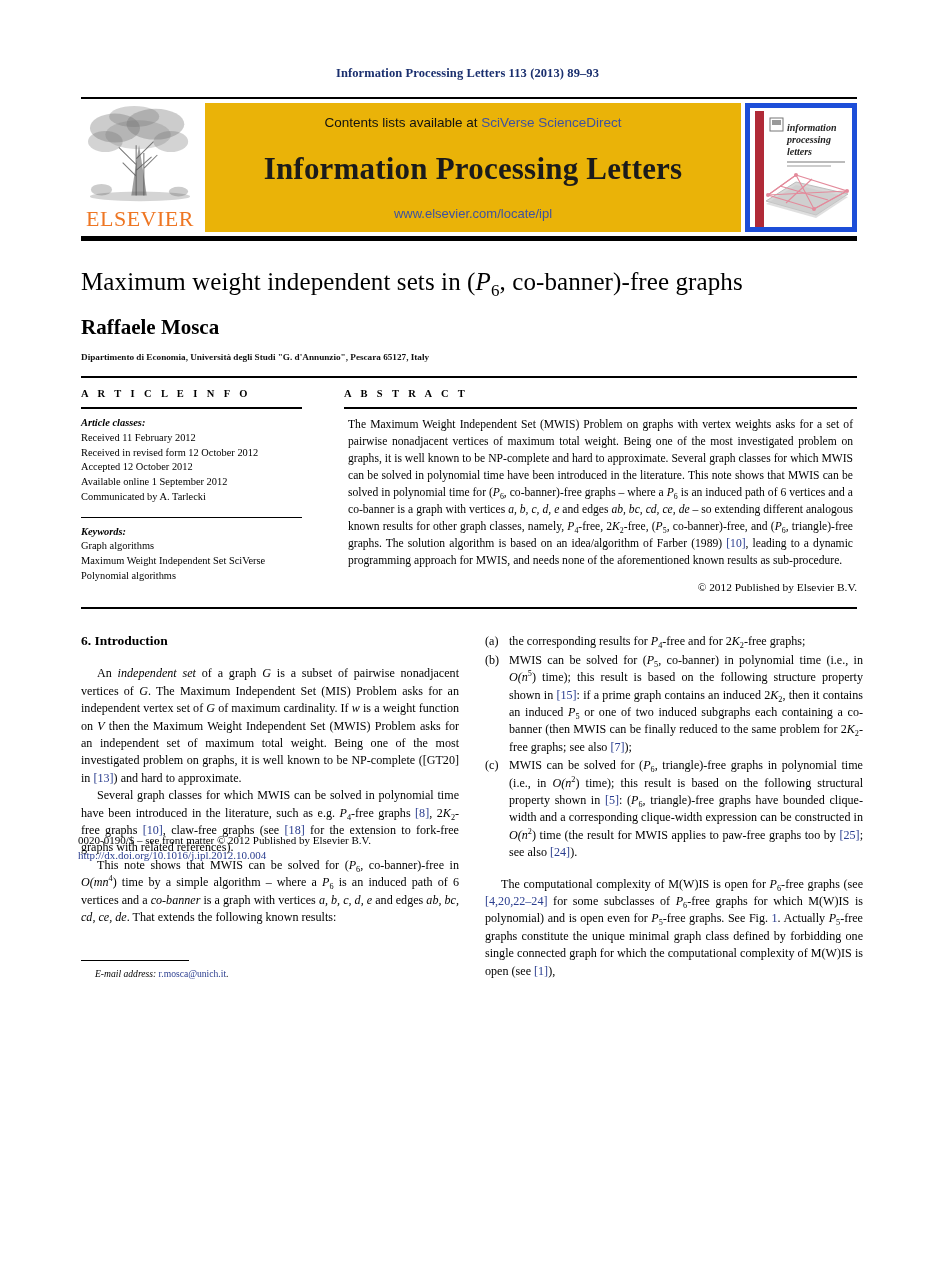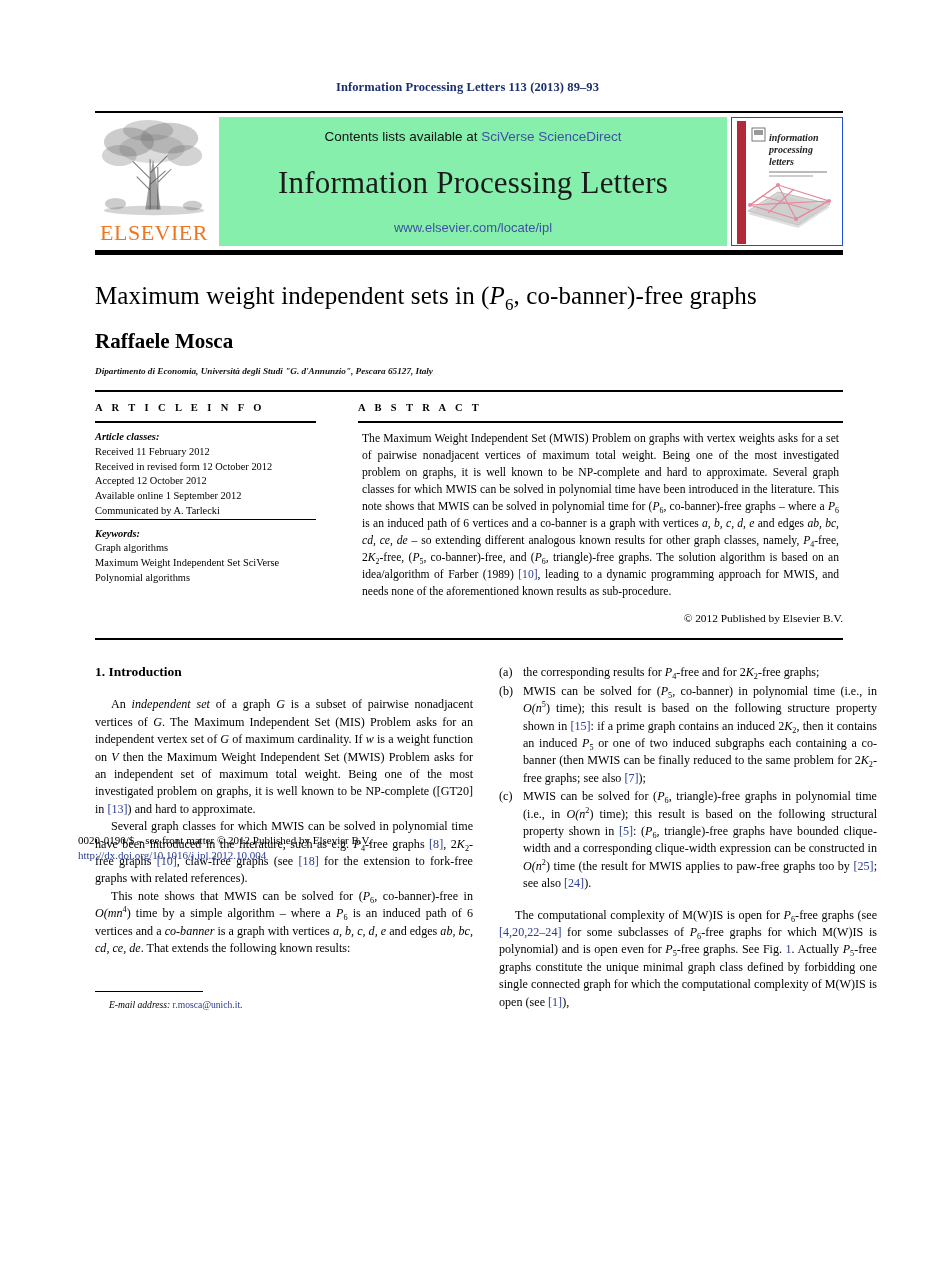--- a/index.html
+++ b/index.html
@@ -6,21 +6,21 @@
   html, body { margin: 0; padding: 0; }
   body {
     width: 935px;
     height: 1266px;
     background: #ffffff;
     font-family: "Liberation Serif", "DejaVu Serif", serif;
     color: #000000;
     position: relative;
     overflow: hidden;
   }
-  .page { position: relative; width: 935px; height: 920px; padding: 17px; }
+  .page { position: relative; width: 935px; height: 920px; padding: 3px; }
 
   
   .runhead {
     text-align: center;
     font-family: "Liberation Serif", serif;
     font-weight: bold;
     font-size: 12.5px;
     color: #1a2f6e;
     letter-spacing: .1px;
     padding-top: 63px;
@@ -49,21 +49,21 @@
   .elsevier-word {
     font-family: "Liberation Serif", serif;
     font-size: 22px;
     letter-spacing: .5px;
     color: #ee7623;
     line-height: 1;
     margin-top: 1px;
   }
   .banner {
     flex: 1 1 auto;
-    background: #86efac;
+    background: #eab308;
     margin: 0 4px 0 6px;
     display: flex;
     flex-direction: column;
     align-items: center;
     justify-content: space-between;
     padding: 12px 0 11px 0;
   }
   .banner .contents {
     font-family: "Liberation Sans", sans-serif;
     font-size: 13.5px;
@@ -72,30 +72,31 @@
   .banner .contents a, .sdlink {
     color: #3e52a0;
     text-decoration: none;
   }
   .banner .jtitle {
     font-family: "Liberation Serif", serif;
     font-size: 31px;
     color: #1b1b1b;
     letter-spacing: .2px;
     line-height: 1;
+    font-weight: bold;
   }
   .banner .jurl {
     font-family: "Liberation Sans", sans-serif;
     font-size: 13px;
     color: #3e52a0;
   }
   .cover {
     width: 112px;
     flex: 0 0 112px;
-    border: 1px solid #1d4ed8;
+    border: 5px solid #1d4ed8;
     background: #0f766e;
     position: relative;
     overflow: hidden;
   }
 
   
   .titleblock { margin: 26px 75px 0 78px; }
   h1.title {
     font-family: "Liberation Serif", serif;
     font-weight: normal;
@@ -105,21 +106,20 @@
     letter-spacing: .1px;
   }
   h2.author {
     font-family: "Liberation Serif", serif;
     font-weight: bold;
     font-size: 21px;
     margin: 0 0 12px 0;
   }
   .affil {
     font-family: "Liberation Serif", serif;
-    font-style: italic;
     font-weight: bold;
     font-size: 9.2px;
     margin: 0;
     color: #111;
   }
   .rule-title { border-top: 2.2px solid #000; margin-top: 14px; }
 
   
   .infoabs {
     display: flex;
@@ -136,21 +136,21 @@
     margin: 0 0 8px 0;
   }
   .hline { border-top: 1.6px solid #000; margin: 0 0 7px 0; }
   .hline.thick { border-top: 2.2px solid #000; }
   .infotxt {
     font-family: "Liberation Serif", serif;
     font-size: 10.4px;
     line-height: 1.42;
   }
   .infotxt .ital { font-style: italic; font-weight: bold; }
-  .kwblock { margin-top: 0; }
+  .kwblock { margin-top: 12px; }
   .abstxt {
     font-family: "Liberation Serif", serif;
     font-size: 11.6px;
     line-height: 1.47;
     text-align: justify;
     margin: 4px;
   }
   .copyline {
     font-family: "Liberation Serif", serif;
     font-size: 11.4px;
@@ -335,21 +335,21 @@
       <div class="copyline">© 2012 Published by Elsevier B.V.</div>
     </div>
 
   </div>
 
   <div class="rule-abs"></div>
 
   <div class="body2col">
 
     <div class="bcol">
-      <h3 class="secnum">1. Introduction</h3>
+      <h3 class="secnum">6. Introduction</h3>
 
       <p class="bodyp"><span>An </span><i>independent set</i><span> of a graph </span><i>G</i><span> is a subset of pairwise nonadjacent vertices of </span><i>G</i><span>. The Maximum Independent Set (MIS) Problem asks for an independent vertex set of </span><i>G</i><span> of maximum cardinality. If </span><i>w</i><span> is a weight function on </span><i>V</i><span> then the Maximum Weight Independent Set (MWIS) Problem asks for an independent set of maximum total weight. Being one of the most investigated problem on graphs, it is well known to be NP-complete ([GT20] in </span><span class="refl">[13]</span><span>) and hard to approximate.</span></p>
 
       <p class="bodyp"><span>Several graph classes for which MWIS can be solved in polynomial time have been introduced in the literature, such as e.g. </span><i>P</i><sub>4</sub><span>-free graphs </span><span class="refl">[8]</span><span>, 2</span><i>K</i><sub>2</sub><span>-free graphs </span><span class="refl">[10]</span><span>, claw-free graphs (see </span><span class="refl">[18]</span><span> for the extension to fork-free graphs with related references).</span></p>
 
       <p class="bodyp"><span>This note shows that MWIS can be solved for (</span><i>P</i><sub>6</sub><span>, co-banner)-free in </span><i>O(mn</i><sup>4</sup><span>) time by a simple algorithm – where a </span><i>P</i><sub>6</sub><span> is an induced path of 6 vertices and a </span><i>co-banner</i><span> is a graph with vertices </span><i>a, b, c, d, e</i><span> and edges </span><i>ab, bc, cd, ce, de</i><span>. That extends the following known results:</span></p>
 
       <div class="footnote">
         <div class="fnrule"></div>
         <div class="fntext">

